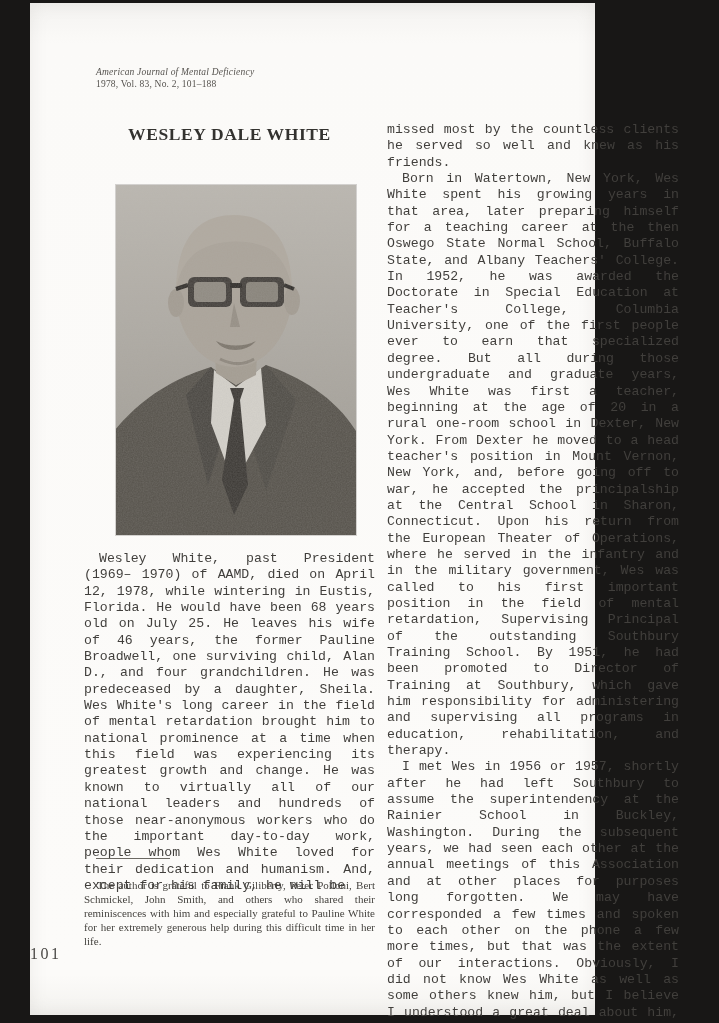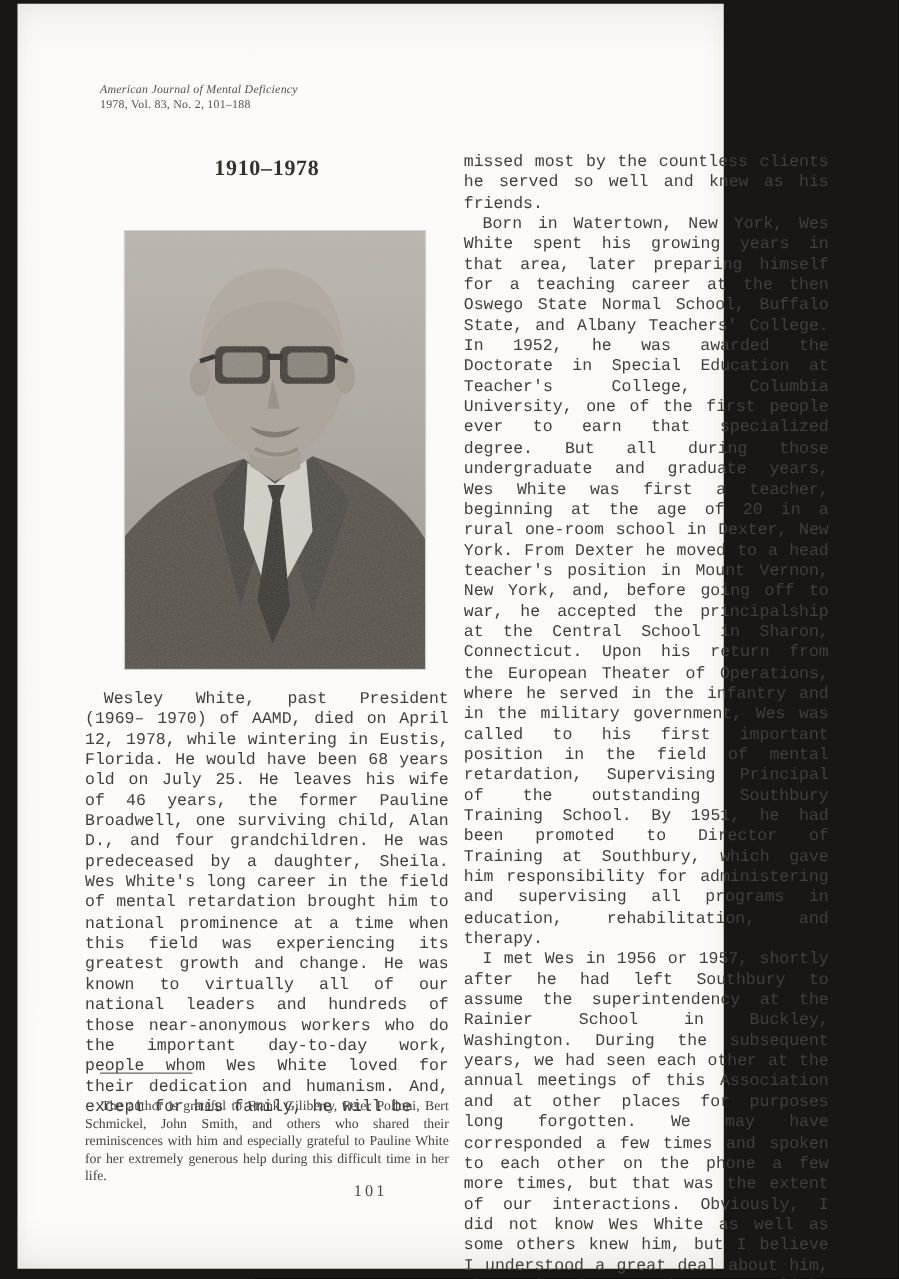--- a/index.html
+++ b/index.html
@@ -7,21 +7,21 @@
   .scan {
     position: relative;
     width: 719px;
     height: 1023px;
     background: #181716;
     overflow: hidden;
     font-family: "Liberation Serif", serif;
   }
   .page {
     position: absolute;
-    left: 14px;
+    left: 30px;
     top: 3px;
     width: 565px;
     height: 1012px;
     background: linear-gradient(180deg, #f4f3f1 0%, #fbfaf8 4%, #fcfbf9 96%, #f3f2ef 100%);
     box-shadow: inset 0 0 18px rgba(120,115,105,0.12);
     color: #3b3a37;
   }
   .journal-header {
     position: absolute;
     left: 66px;
@@ -97,40 +97,40 @@
     line-height: 13.9px;
     text-align: justify;
     text-indent: 13px;
     color: #45433f;
   }
   .page-number {
     position: absolute;
     left: 0;
     top: 942px;
     width: 100%;
-    text-align: center;
-    font-size: 13px;
+    text-align: left;
+    font-size: 16px;
     letter-spacing: 2.5px;
     color: #4a4845;
   }
 </style>
 </head>
 <body>
 
 <div class="scan">
   <div class="page">
 
     <div class="journal-header">
       <div class="jname">American Journal of Mental Deficiency</div>
       <div>1978, Vol. 83, No. 2, 101–188</div>
     </div>
 
     <div class="col-left">
       <div class="article-title">
-        <div>1910–1978</div>
+        <div>WESLEY DALE WHITE</div>
       </div>
 
       <div class="photo-wrap">
         <svg viewBox="0 0 240 350" preserveAspectRatio="none">
           <defs>
             <linearGradient id="bgGrad" x1="0" y1="0" x2="0" y2="1">
               <stop offset="0" stop-color="#bcb8b1"></stop>
               <stop offset="0.45" stop-color="#aeaaa3"></stop>
               <stop offset="1" stop-color="#9b978f"></stop>
             </linearGradient>

